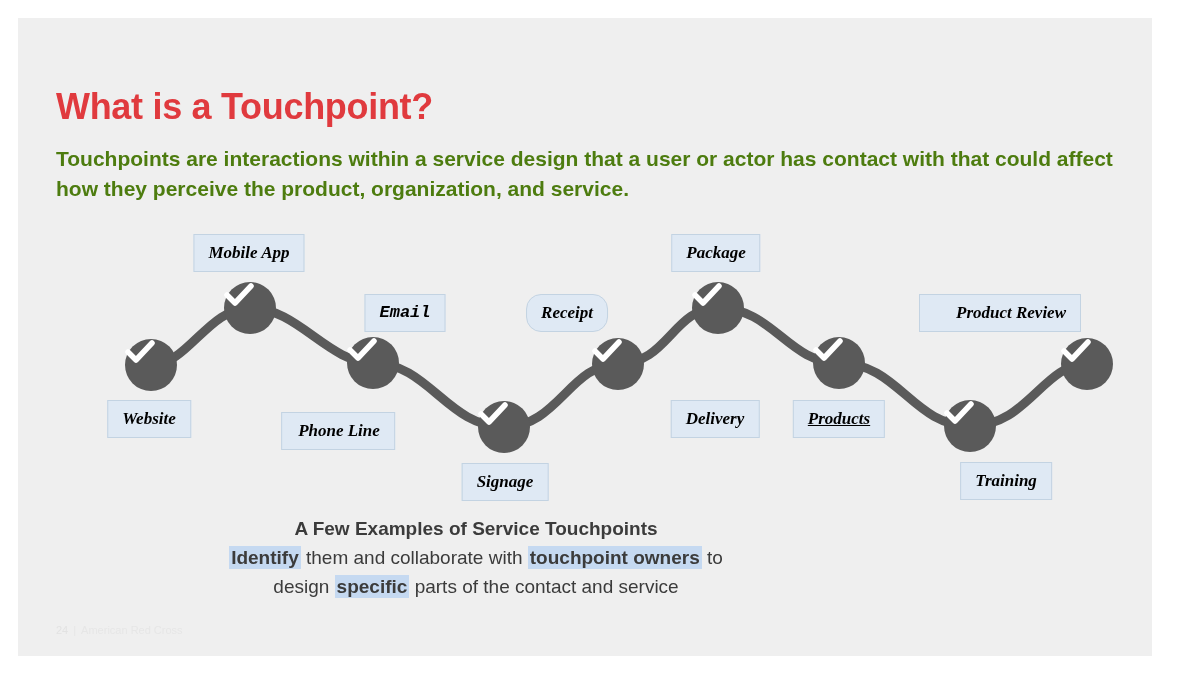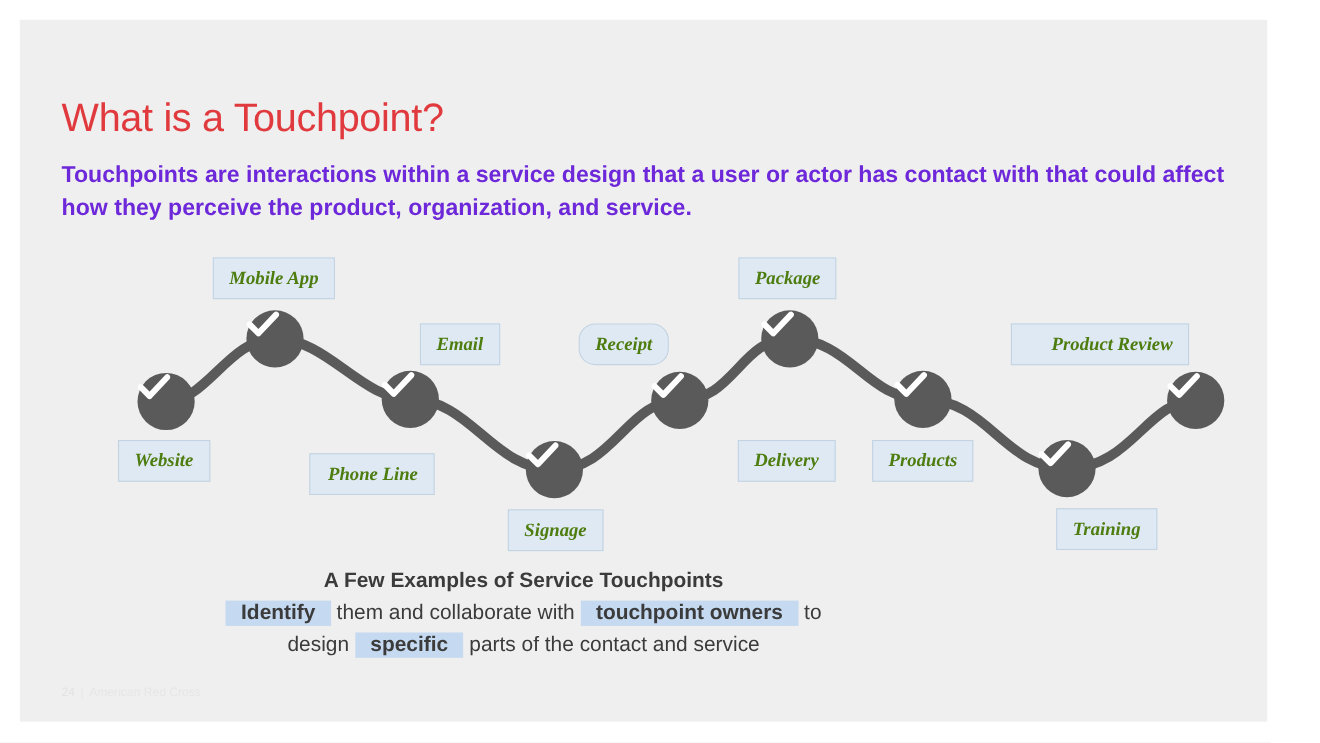--- a/index.html
+++ b/index.html
@@ -19,33 +19,33 @@
     top: 18px;
     width: 1134px;
     height: 638px;
     background: #efefef;
   }
   #title {
     position: absolute;
     left: 38px;
     top: 44px;
     font-size: 36px;
-    font-weight: normal;
+    font-weight: bold;
     color: #e03a3e;
     letter-spacing: -0.3px;
     white-space: nowrap;
   }
   #subtitle {
     position: absolute;
     left: 38px;
     top: 105px;
     width: 1070px;
     font-size: 21px;
     font-weight: bold;
-    color: #6d28d9;
+    color: #4d7c0f;
     line-height: 30px;
   }
   #diagram {
     position: absolute;
     left: 0;
     top: 0;
     width: 1134px;
     height: 638px;
     pointer-events: none;
   }
@@ -64,21 +64,21 @@
   }
   .node svg {
     position: absolute;
     left: 11px;
     top: 13px;
   }
   .tag {
     position: absolute;
     background: #dfe9f4;
     border: 1px solid #c3d3e2;
-    color: #4d7c0f;
+    color: #000000;
     font-family: "Liberation Serif", serif;
     font-style: italic;
     font-weight: bold;
     font-size: 17px;
     line-height: 1;
     padding: 9px 14px 10px 14px;
     white-space: nowrap;
     transform: translate(-50%, -50%);
     box-sizing: border-box;
   }
@@ -95,21 +95,21 @@
     line-height: 29px;
     white-space: nowrap;
   }
   .cap-line.head {
     font-weight: bold;
     font-size: 19px;
   }
   .hl {
     background: #c5d9f1;
     font-weight: bold;
-    padding: 1px 14px;
+    padding: 1px 2px;
   }
   #footer {
     position: absolute;
     left: 38px;
     top: 606px;
     font-size: 11px;
     color: #e2e2e2;
     white-space: nowrap;
   }
   #footer .sep {
@@ -186,25 +186,25 @@
           <svg width="30" height="26" viewBox="0 0 30 26">
             <path d="M3 13 L11 21 L27 4" fill="none" stroke="#ffffff" stroke-width="5.5" stroke-linecap="round" stroke-linejoin="round"></path>
           </svg>
         </div>
       </div>
     <div id="tags-layer">
         <div class="tag" style="left: 131px; top: 401px; text-align: center;">Website</div>
         <div class="tag" style="left: 231px; top: 235px;">Mobile App</div>
         <div class="tag" style="left: 320px; top: 413px; padding-left: 16px;">Phone Line</div>
         <div class="tag" style="left: 487px; top: 464px;">Signage</div>
-        <div class="tag" style="left: 400px; top: 295px;">Email</div>
+        <div class="tag" style="left: 387px; top: 295px; font-family: Liberation Mono, monospace;">Email</div>
         <div class="tag" style="left: 549px; top: 295px; border-radius: 15px;">Receipt</div>
         <div class="tag" style="left: 653px; top: 401px; margin-left: 44px;">Delivery</div>
         <div class="tag" style="left: 698px; top: 235px;">Package</div>
-        <div class="tag" style="left: 821px; top: 401px;">Products</div>
+        <div class="tag" style="left: 821px; top: 401px; text-decoration: underline;">Products</div>
         <div class="tag" style="left: 952px; top: 463px; margin-left: 36px;">Training</div>
         <div class="tag" style="left: 982px; top: 295px; padding-left: 36px;">Product Review</div>
       </div>
   </div>
 
   <div id="caption">
     <div class="cap-line head">A Few Examples of Service Touchpoints</div>
     <div class="cap-line">
       <span class="hl">Identify</span><span> them and collaborate with </span><span class="hl">touchpoint owners</span><span> to</span>
     </div>

